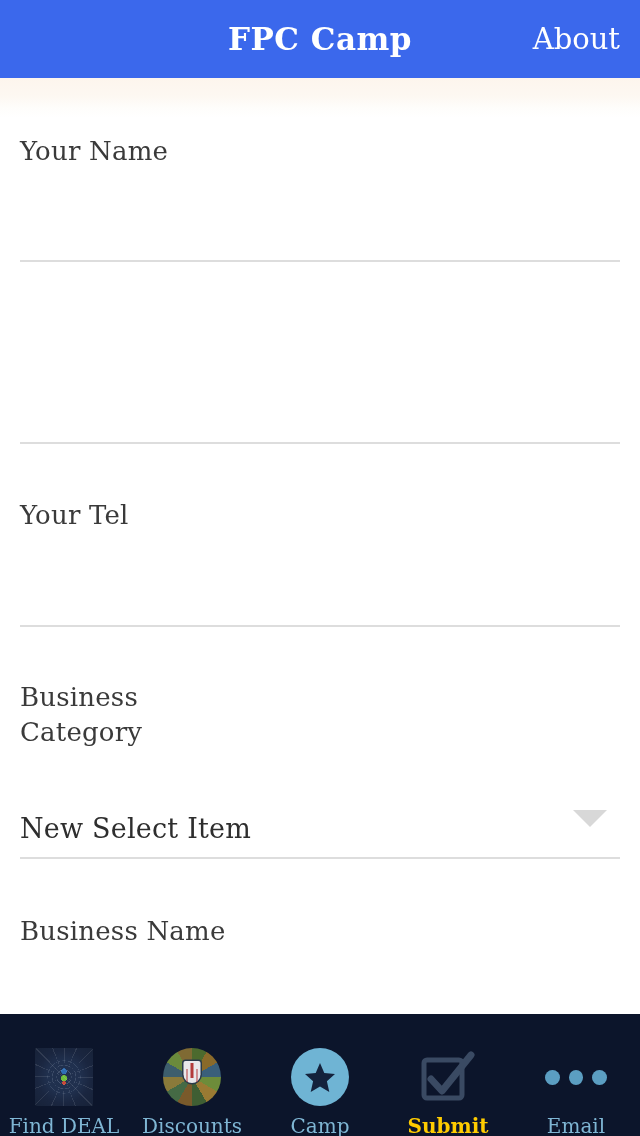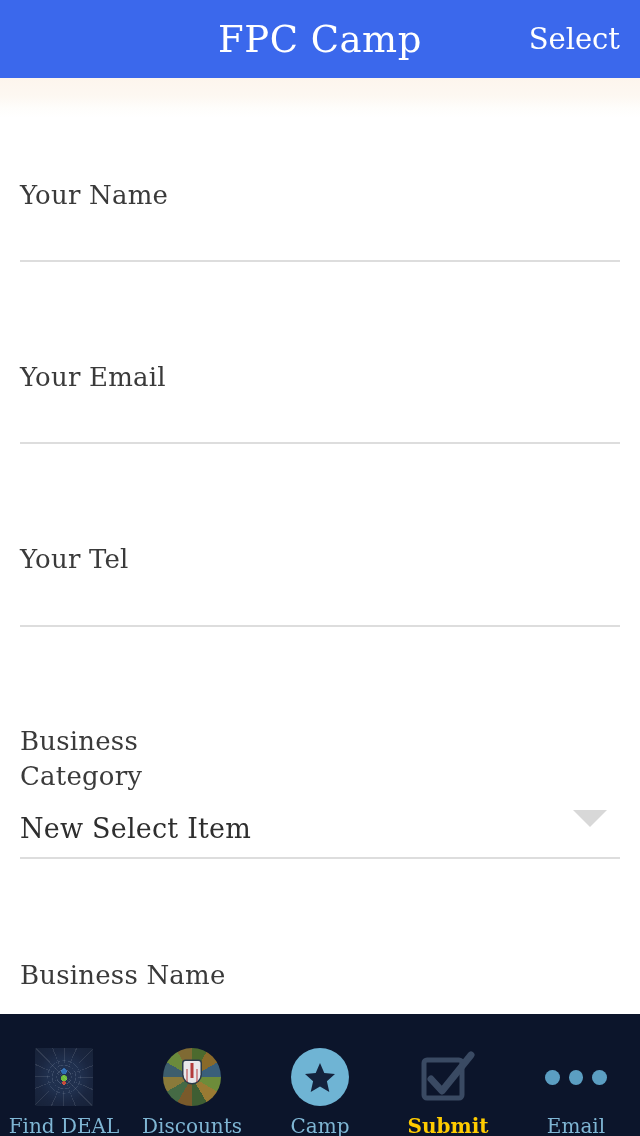--- a/index.html
+++ b/index.html
@@ -22,22 +22,22 @@
     position:absolute;
     top:0; left:0;
     width:640px; height:78px;
     background:#3b68ec;
     display:flex;
     align-items:center;
     justify-content:center;
   }
   .header-title {
     font-family:"DejaVu Serif", serif;
-    font-size:37px;
-    font-weight:400;
+    font-size:31px;
+    font-weight:700;
     color:#ffffff;
     letter-spacing:0.5px;
     line-height:1;
   }
   .header-about {
     position:absolute;
     right:20px;
     top:50%;
     transform:translateY(-50%);
     font-family:"DejaVu Serif", serif;
@@ -71,21 +71,20 @@
     left:20px;
     width:600px;
   }
   .field-label {
     font-family:"DejaVu Serif", serif;
     font-size:26px;
     font-weight:400;
     color:#3a3a3a;
     line-height:1.33;
     letter-spacing:0.2px;
-    margin-top:44px;
   }
   .field-input {
     display:block;
     width:600px;
     border:none;
     outline:none;
     background:transparent;
     font-family:"DejaVu Serif", serif;
     font-size:25px;
     color:#3a3a3a;
@@ -252,35 +251,34 @@
     display:block;
   }
 </style>
 </head>
 <body>
 
 <div id="app">
 
   <div class="header">
     <div class="header-title">FPC Camp</div>
-    <div class="header-about">Select</div>
+    <div class="header-about">About</div>
   </div>
 
   <div class="cream-strip"></div>
 
   <div class="form-area">
 
     <div class="field" style="top:56px;">
       <div class="field-label">Your Name</div>
       <input class="field-input" style="margin-top: 34px; height: 52px;" placeholder="">
     </div>
     <div class="field-rule" style="top:182px;"></div>
 
     <div class="field" style="top:238px;">
-      <div class="field-label">Your Email</div>
       <input class="field-input" style="margin-top: 34px; height: 52px;" placeholder="">
     </div>
     <div class="field-rule" style="top:364px;"></div>
 
     <div class="field" style="top:420px;">
       <div class="field-label">Your Tel</div>
       <input class="field-input" style="margin-top: 34px; height: 52px;" placeholder="">
     </div>
     <div class="field-rule" style="top:547px;"></div>
 

